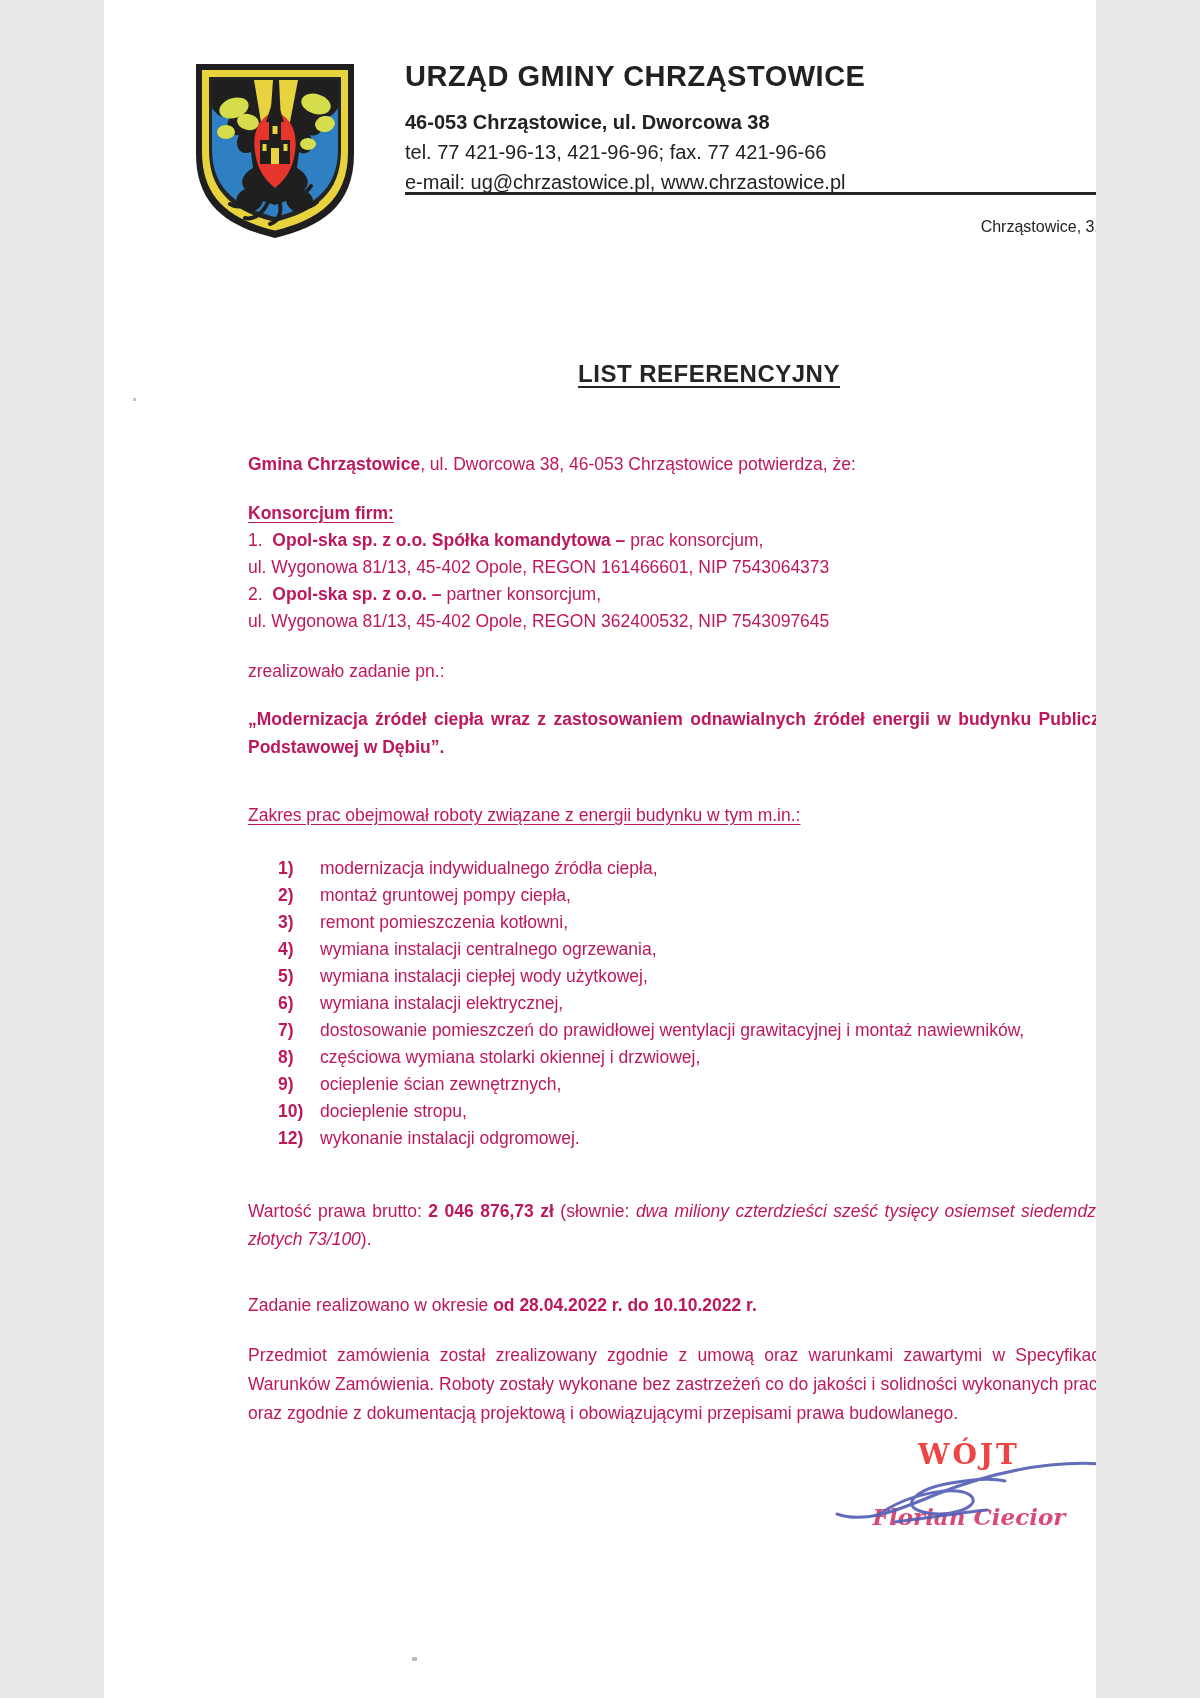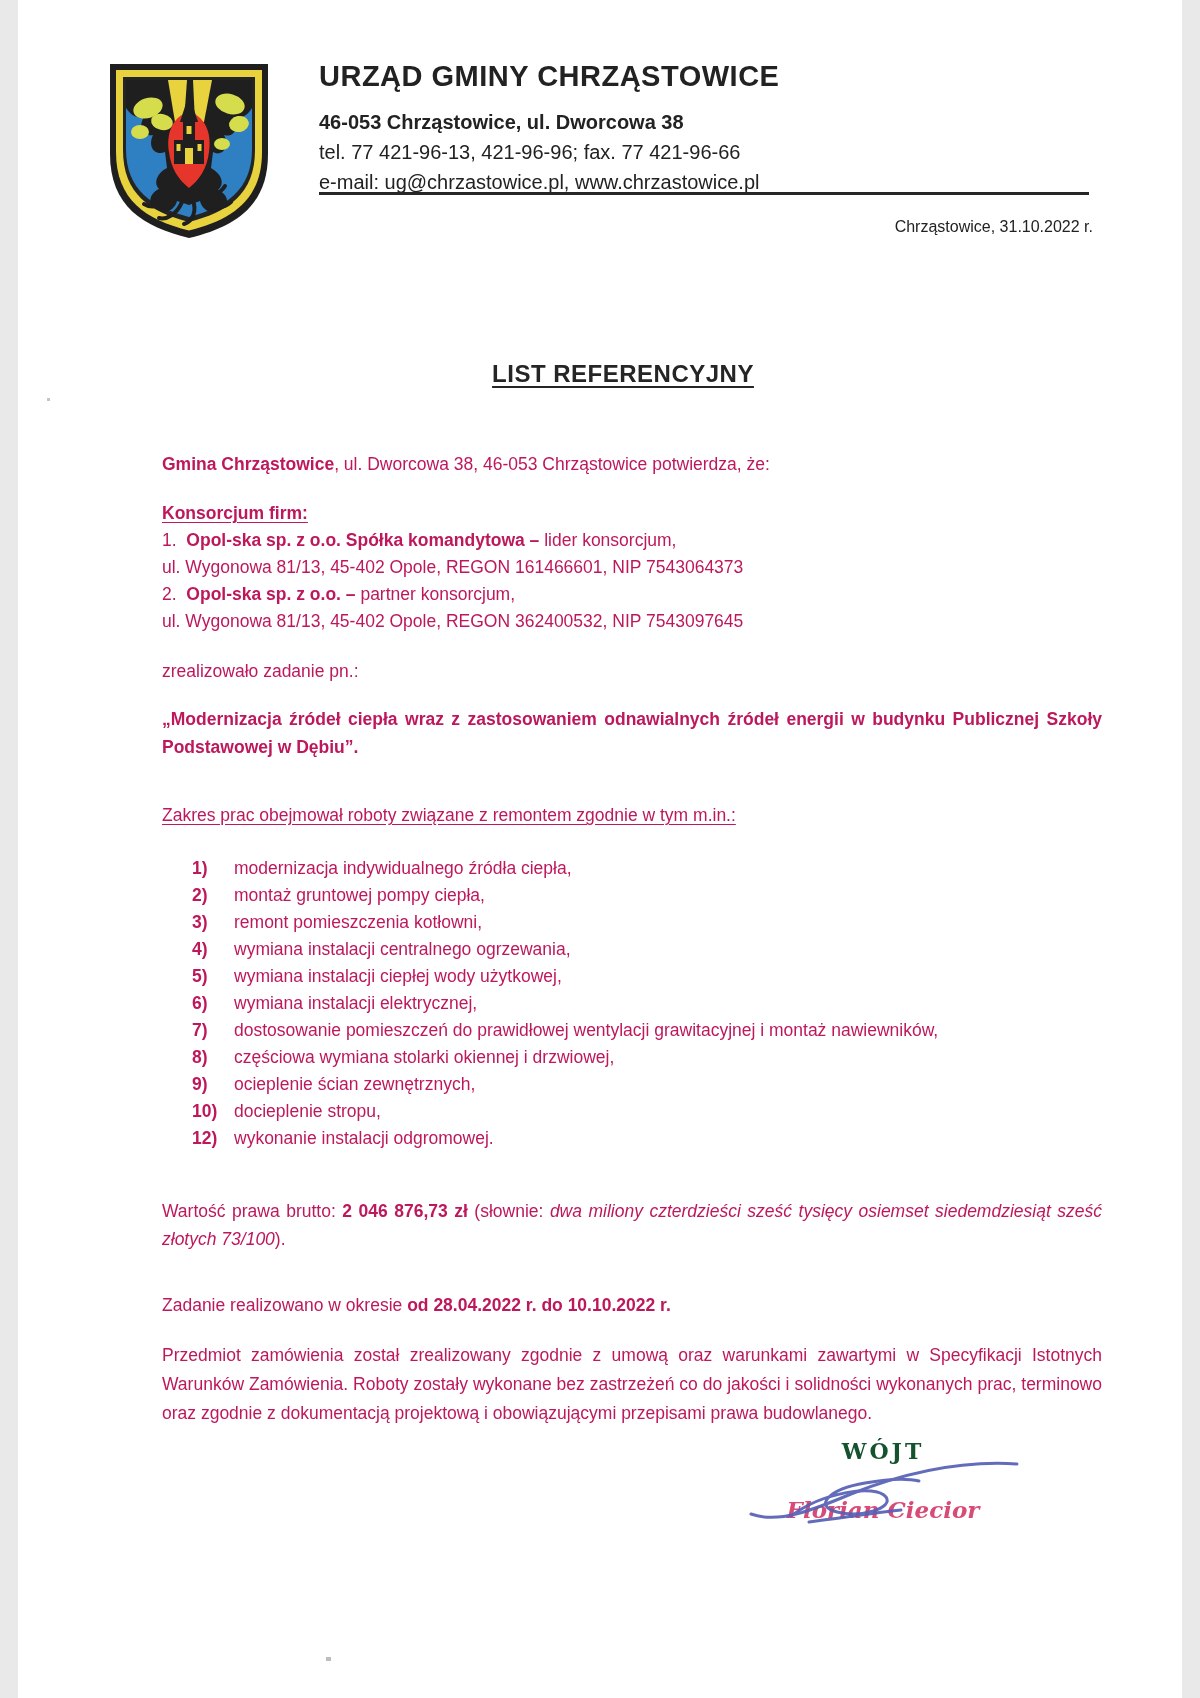--- a/index.html
+++ b/index.html
@@ -1,17 +1,17 @@
 <!DOCTYPE html>
 <html><head>
 <meta charset="utf-8">
 <style>
   html,body{margin:0;padding:0;background:#e9e9e9;}
   .page{
-    position:relative;width:1164px;height:1698px;background:#ffffff;
+    position:relative;width:992px;height:1698px;background:#ffffff;
     margin:0 auto;overflow:hidden;
     font-family:"Liberation Sans",sans-serif;color:#1d1d1d;
   }
   
   .crest{position:absolute;left:86px;top:56px;width:170px;height:186px;}
   .header-info{position:absolute;left:301px;top:60px;width:780px;}
   .org-name{font-size:29px;font-weight:bold;letter-spacing:.5px;color:#222;}
   .org-addr{margin-top:14px;font-size:20px;line-height:30px;color:#222;}
   .org-addr .b{font-weight:bold;}
   .header-rule{position:absolute;left:301px;top:192px;width:770px;height:3px;background:#262626;}
@@ -30,21 +30,21 @@
   .task-name{margin-top:20px;font-weight:bold;text-align:justify;}
   .scope-heading{margin-top:40px;}
   .scope-list{margin-top:26px;}
   .scope-item{display:flex;line-height:27px;padding-left:30px;}
   .scope-item .num{width:42px;flex:0 0 42px;font-weight:bold;}
   .p-value{margin-top:45px;text-align:justify;}
   .p-period{margin-top:38px;}
   .p-closing{margin-top:22px;text-align:justify;line-height:29px;}
   
   .sig-block{position:absolute;left:735px;top:1438px;width:260px;text-align:center;}
-  .sig-role{font-size:22px;font-weight:bold;letter-spacing:3px;color:#14532d;
+  .sig-role{font-size:28px;font-weight:bold;letter-spacing:3px;color:#ef4444;
     font-family:"DejaVu Serif",serif;}
   .sig-name{margin-top:32px;font-size:23px;font-weight:bold;font-style:italic;color:#d84b76;
     font-family:"DejaVu Serif",serif;}
   .sig-ink{position:absolute;left:-14px;top:14px;width:290px;height:76px;}
   
   .speck1{position:absolute;left:308px;top:1657px;width:5px;height:4px;background:#9a9a9a;opacity:.65;}
   .speck2{position:absolute;left:29px;top:398px;width:3px;height:3px;background:#8a8a8a;opacity:.5;}
 </style>
 </head>
 <body>
@@ -117,34 +117,34 @@
 
   <div class="content">
 
     <div>
       <span class="b">Gmina Chrząstowice</span><span>, ul. Dworcowa 38, 46-053 Chrząstowice potwierdza, że:</span>
     </div>
 
     <div class="consortium">
       <div class="b u">Konsorcjum firm:</div>
       <div>
-        <span>1.</span>&nbsp;&nbsp;<span class="b">Opol-ska sp. z o.o. Spółka komandytowa –</span><span> lider konsorcjum,</span>
+        <span>1.</span>&nbsp;&nbsp;<span class="b">Opol-ska sp. z o.o. Spółka komandytowa –</span><span> prac konsorcjum,</span>
       </div>
       <div>ul. Wygonowa 81/13, 45-402 Opole, REGON 161466601, NIP 7543064373</div>
       <div>
         <span>2.</span>&nbsp;&nbsp;<span class="b">Opol-ska sp. z o.o. –</span><span> partner konsorcjum,</span>
       </div>
       <div>ul. Wygonowa 81/13, 45-402 Opole, REGON 362400532, NIP 7543097645</div>
     </div>
 
     <div class="task-intro">zrealizowało zadanie pn.:</div>
 
     <div class="task-name">„Modernizacja źródeł ciepła wraz z zastosowaniem odnawialnych źródeł energii w budynku Publicznej Szkoły Podstawowej w Dębiu”.</div>
 
-    <div class="scope-heading u">Zakres prac obejmował roboty związane z remontem zgodnie w tym m.in.:</div>
+    <div class="scope-heading u">Zakres prac obejmował roboty związane z energii budynku w tym m.in.:</div>
 
     <div class="scope-list">
       <div class="scope-item">
           <span class="num">1)</span>
           <span>modernizacja indywidualnego źródła ciepła,</span>
         </div>
       <div class="scope-item">
           <span class="num">2)</span>
           <span>montaż gruntowej pompy ciepła,</span>
         </div>

